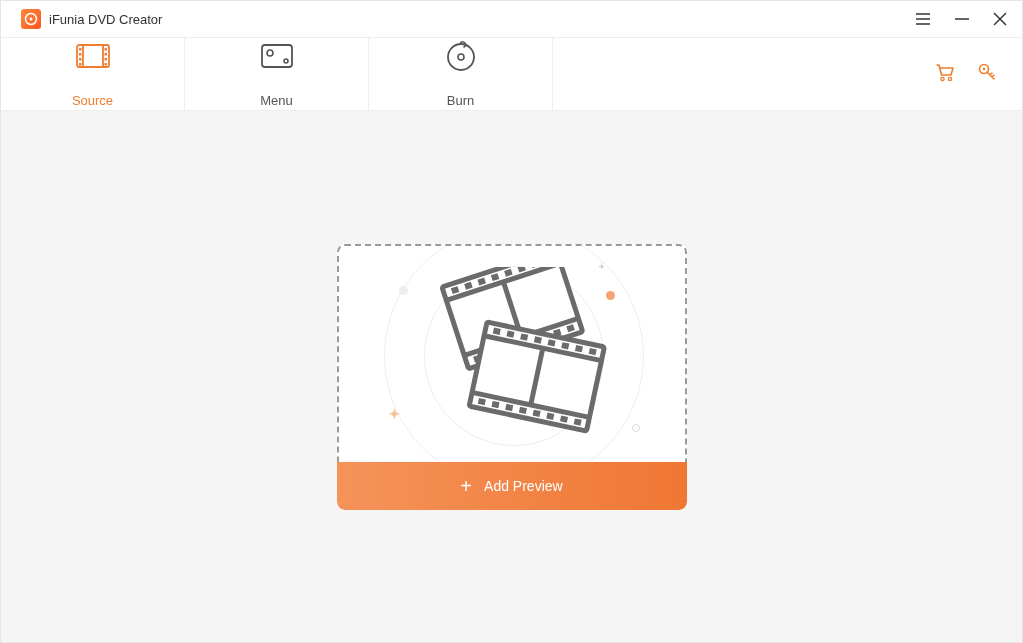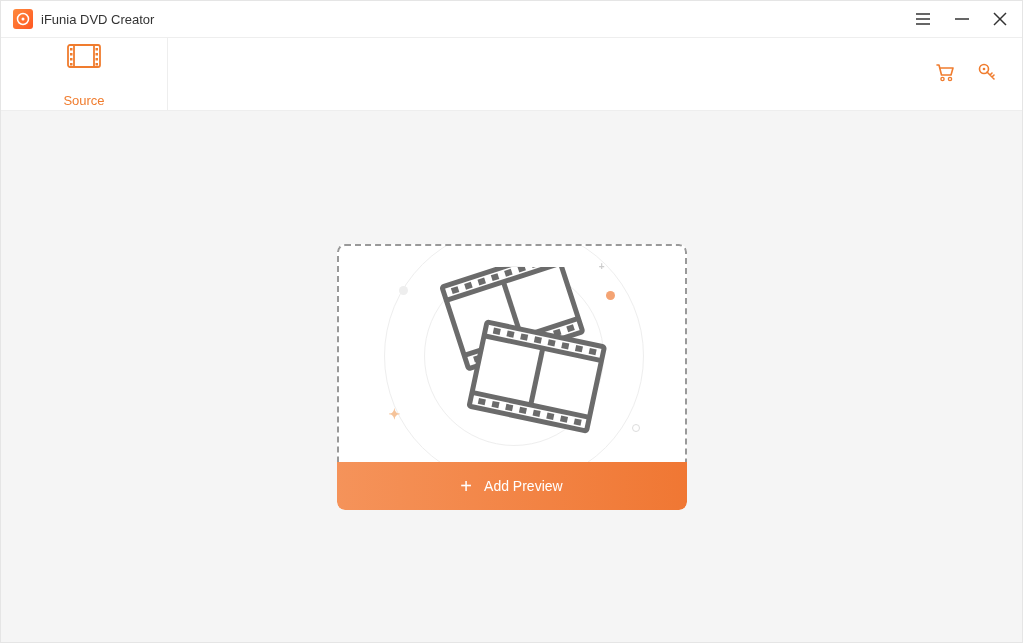--- a/index.html
+++ b/index.html
@@ -14,21 +14,21 @@
       background: #ffffff;
       display: flex;
       flex-direction: column;
       border: 1px solid #e5e5e5;
     }
     
     .title-bar {
       height: 36px;
       display: flex;
       justify-content: space-between;
-      padding: 0 14px 0 12px;
+      padding: 0 14px 0 20px;
       background: #ffffff;
     }
     .title-left {
       display: flex;
       align-items: center;
       gap: 8px;
     }
     .app-logo {
       width: 20px;
       height: 20px;
@@ -57,21 +57,21 @@
     
     .toolbar {
       height: 74px;
       display: flex;
       align-items: stretch;
       border-top: 1px solid #eee;
       border-bottom: 1px solid #eee;
       background: #ffffff;
     }
     .tab {
-      width: 167px;
+      width: 184px;
       display: flex;
       flex-direction: column;
       align-items: center;
       justify-content: center;
       gap: 22px;
       border-right: 1px solid #eee;
       cursor: pointer;
       color: #555;
     }
     .tab.active {
@@ -210,20 +210,40 @@
         <rect x="6" y="12" width="2.5" height="2.5" fill="#f07c2e"></rect>
         <rect x="6" y="17" width="2.5" height="2.5" fill="#f07c2e"></rect>
         <rect x="6" y="22" width="2.5" height="2.5" fill="#f07c2e"></rect>
         <rect x="31.5" y="7" width="2.5" height="2.5" fill="#f07c2e"></rect>
         <rect x="31.5" y="12" width="2.5" height="2.5" fill="#f07c2e"></rect>
         <rect x="31.5" y="17" width="2.5" height="2.5" fill="#f07c2e"></rect>
         <rect x="31.5" y="22" width="2.5" height="2.5" fill="#f07c2e"></rect>
       </svg>
     </div>
     <span class="tab-label">Source</span>
+  </div>
+  <div class="tab">
+    <div class="tab-icon">
+      <svg width="40" height="30" viewBox="0 0 40 30">
+        <rect x="5" y="4" width="30" height="22" rx="3" fill="none" stroke="#555" stroke-width="1.8"></rect>
+        <circle cx="13" cy="12" r="3" fill="none" stroke="#555" stroke-width="1.6"></circle>
+        <circle cx="29" cy="20" r="2" fill="none" stroke="#555" stroke-width="1.6"></circle>
+      </svg>
+    </div>
+    <span class="tab-label">Menu</span>
+  </div>
+  <div class="tab">
+    <div class="tab-icon">
+      <svg width="36" height="32" viewBox="0 0 36 32">
+        <circle cx="18" cy="17" r="13" fill="none" stroke="#555" stroke-width="1.8"></circle>
+        <circle cx="18" cy="17" r="3" fill="none" stroke="#555" stroke-width="1.6"></circle>
+        <path d="M17 4 Q19 0 22 3 Q24 5 21 7" fill="none" stroke="#555" stroke-width="1.6" stroke-linecap="round"></path>
+      </svg>
+    </div>
+    <span class="tab-label">Burn</span>
   </div>
   <div class="toolbar-spacer"></div>
   <div class="toolbar-right">
     <div class="toolbar-icon-btn">
       <svg width="22" height="22" viewBox="0 0 22 22">
         <path d="M3 4 L5 4 L7.5 14 L17 14 L19 7 L6 7" fill="none" stroke="#f07c2e" stroke-width="1.6" stroke-linejoin="round" stroke-linecap="round"></path>
         <circle cx="8.5" cy="18" r="1.6" fill="none" stroke="#f07c2e" stroke-width="1.4"></circle>
         <circle cx="16" cy="18" r="1.6" fill="none" stroke="#f07c2e" stroke-width="1.4"></circle>
       </svg>
     </div>

